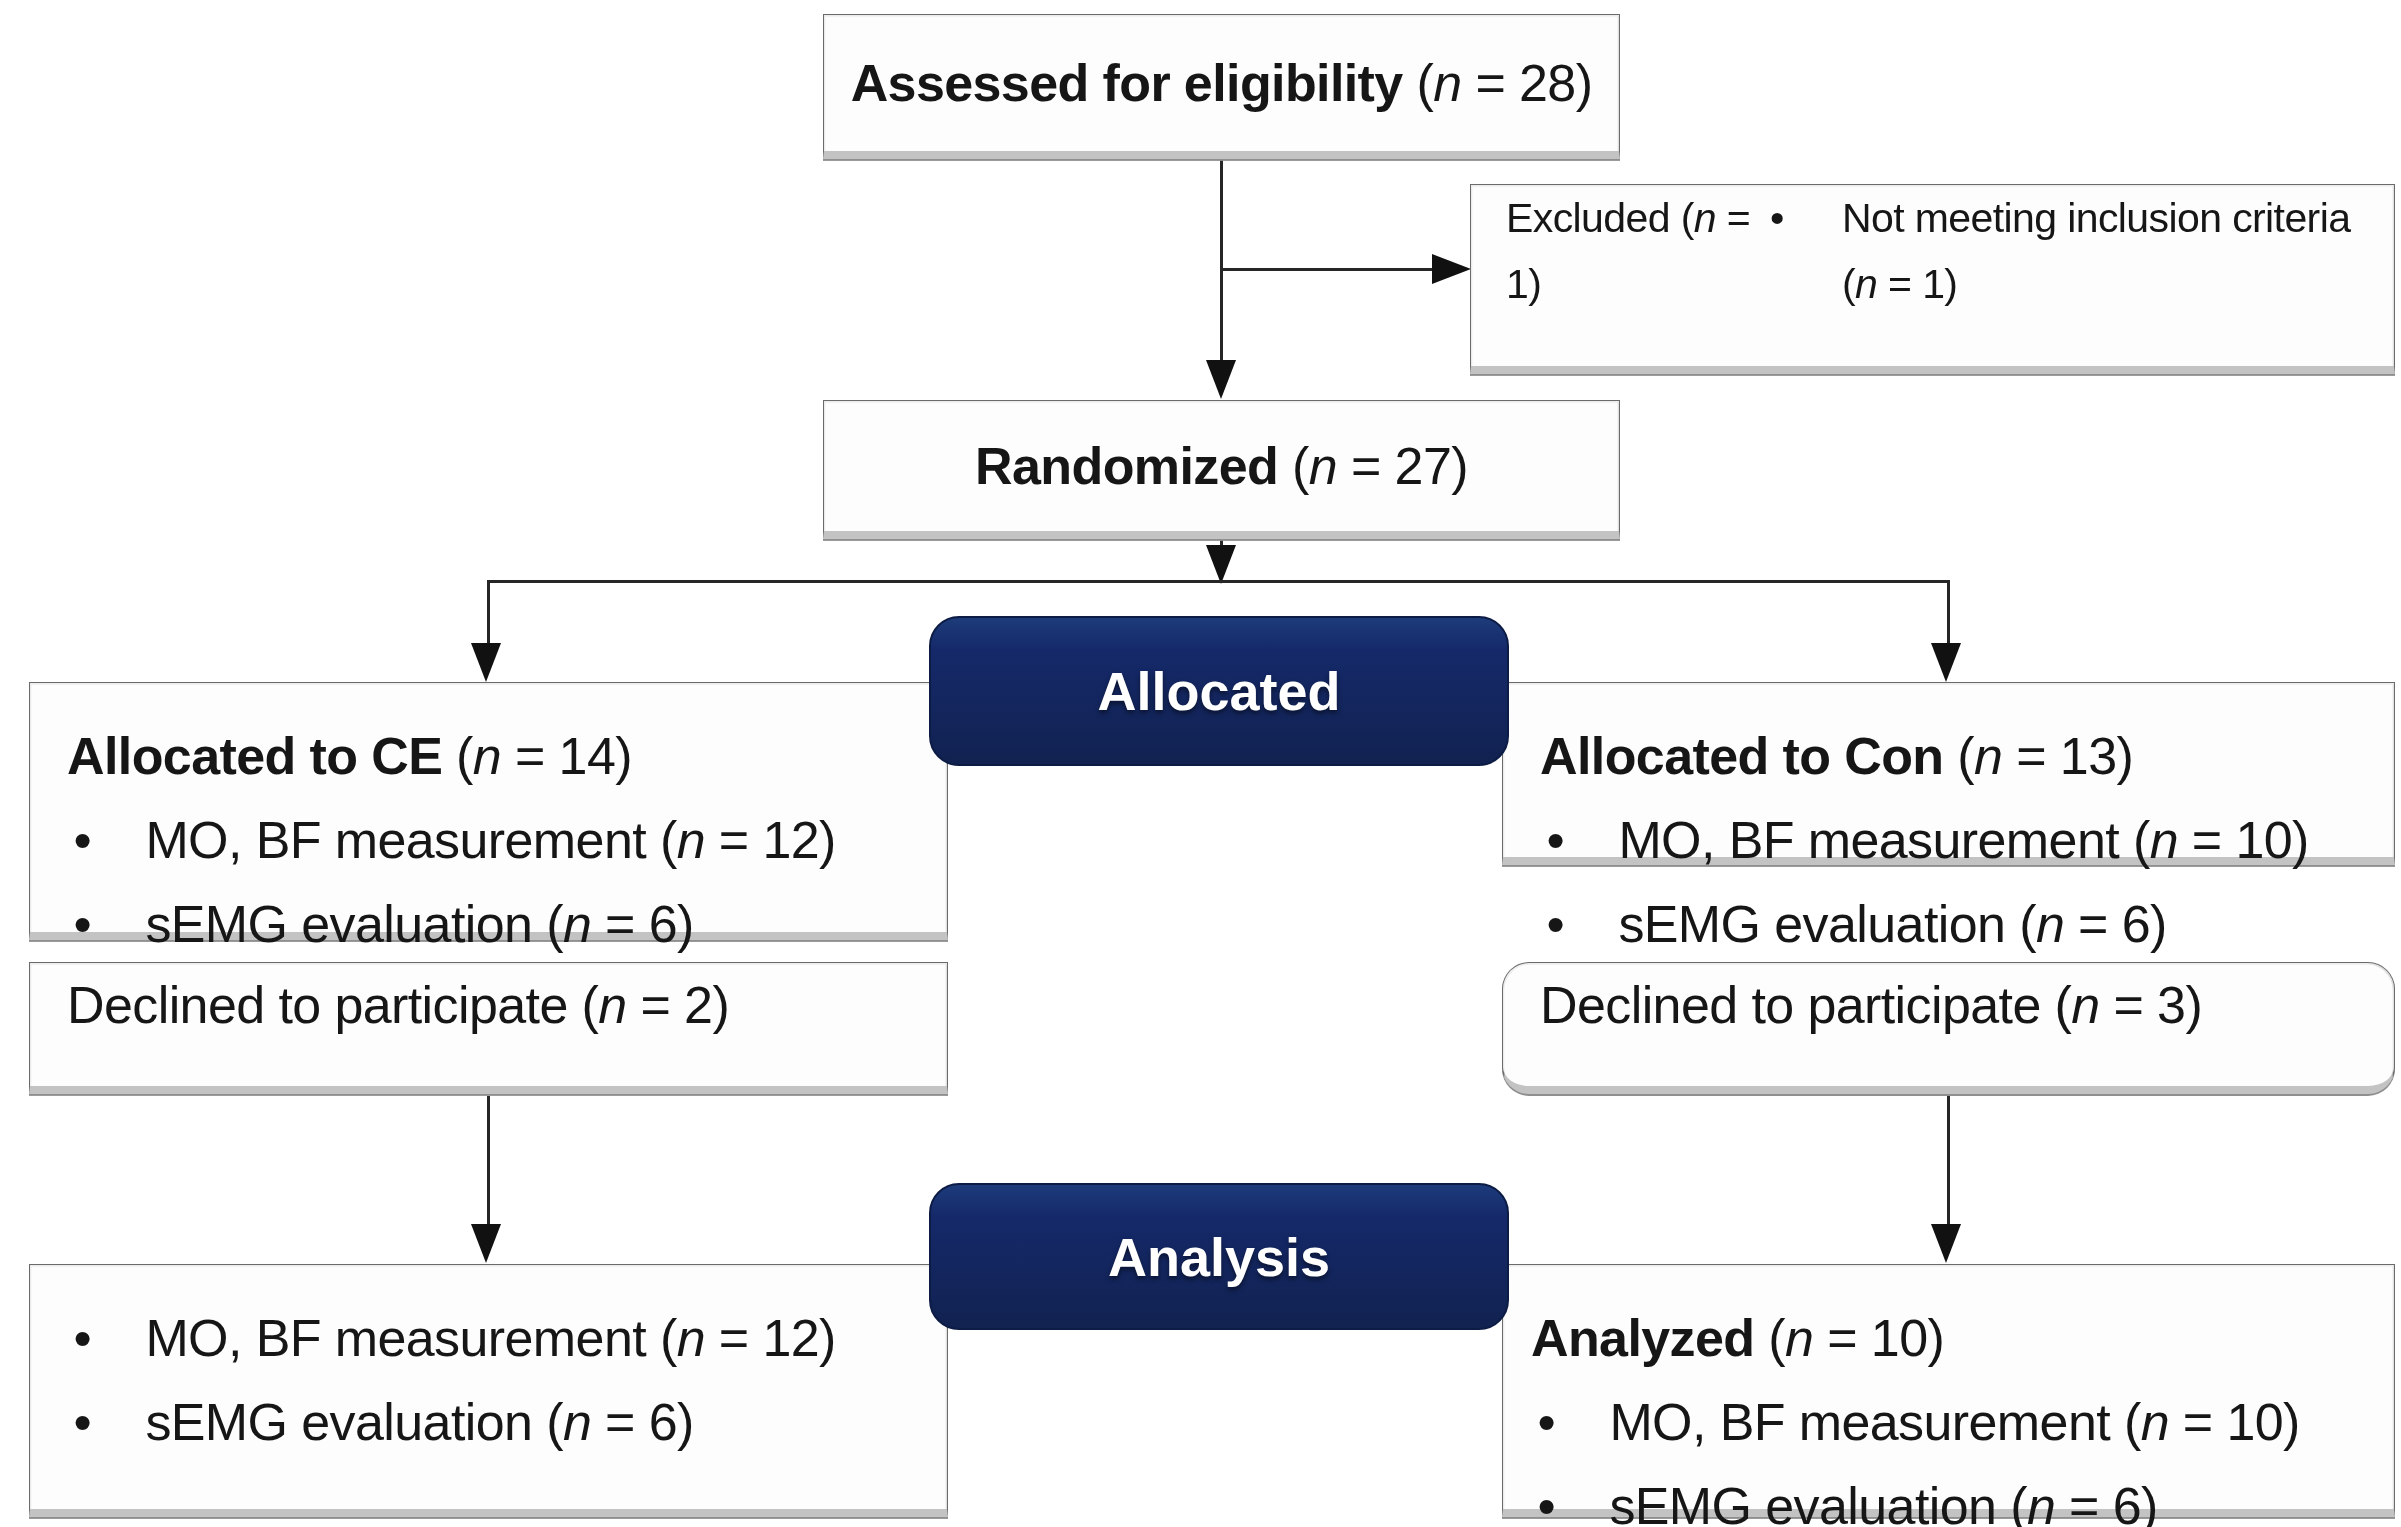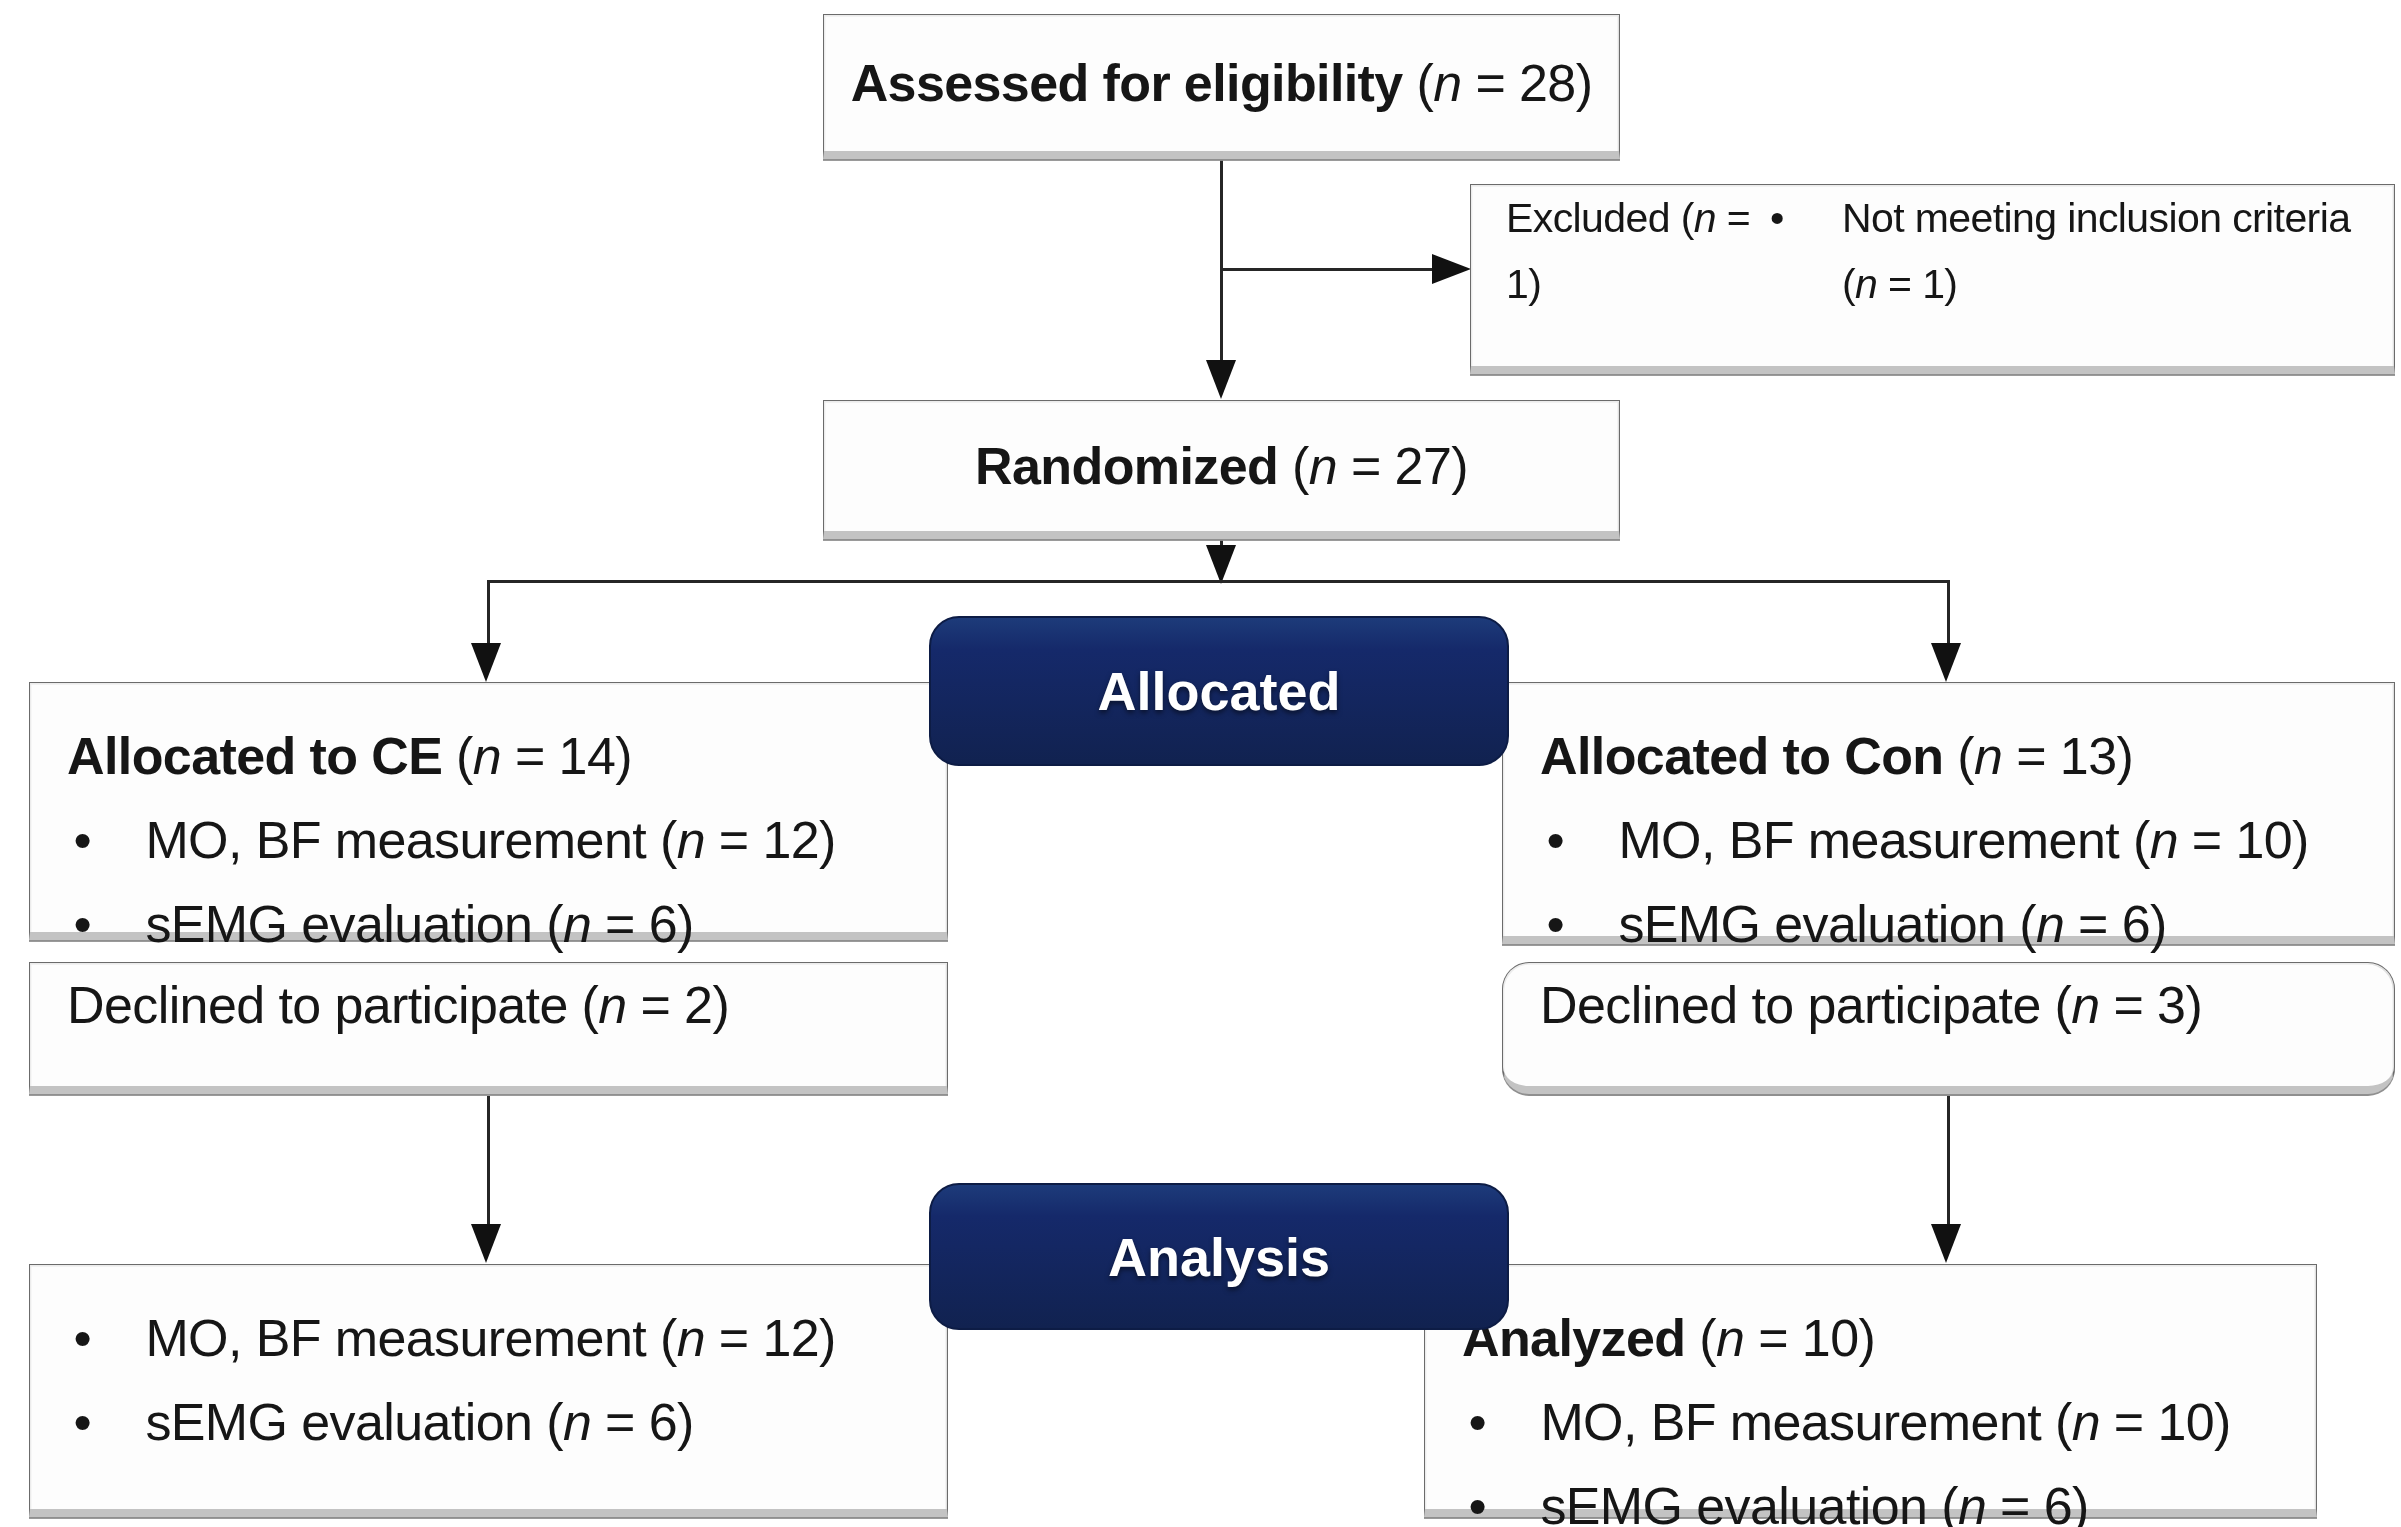--- a/index.html
+++ b/index.html
@@ -37,25 +37,25 @@
     font-size:52px;letter-spacing:-0.6px;
   }
   .box.center{display:flex;align-items:center;justify-content:center;text-align:center;}
   .box.vcenter{display:flex;justify-content:flex-start;gap:8px;}
   .box.small{font-size:41px;}
 
   #box-assessed{left:823px;top:14px;width:797px;height:145px;}
   #box-excluded{left:1470px;top:184px;width:925px;height:190px;padding:0 17px 0 35px;}
   #box-randomized{left:823px;top:400px;width:797px;height:139px;}
   #box-allocated-ce{left:29px;top:682px;width:919px;height:258px;padding:31px 19.3px 0 37px;}
-  #box-allocated-con{left:1502px;top:682px;width:893px;height:262px;padding:31px 17px 14px 37px;}
+  #box-allocated-con{left:1502px;top:682px;width:893px;height:183px;padding:31px 17px 14px 37px;}
   #box-declined-ce{left:29px;top:962px;width:919px;height:132px;padding:0 19.3px 0 37px;}
   #box-declined-con{left:1502px;top:962px;width:893px;height:132px;padding:0 17px 0 37px;border-radius:27px;}
   #box-analyzed-ce{left:29px;top:1264px;width:919px;height:253px;padding:31px 19.3px 0 37px;}
-  #box-analyzed-con{left:1424px;top:1264px;width:893px;height:253px;padding:31px 17px 0 37px;}
+  #box-analyzed-con{left:1502px;top:1264px;width:893px;height:253px;padding:31px 17px 0 28px;}
 
   .line{display:flex;line-height:1.62;}
   .box.center .line{justify-content:center;}
   .bullet{flex:0 0 72px;padding-left:6.4px;}
   .ltext{flex:1 1 auto;min-width:0;}
   .bold{font-weight:700;}
   .ital{font-style:italic;}
 
   
   .vline,.hline{position:absolute;background:#262626;z-index:1;}

